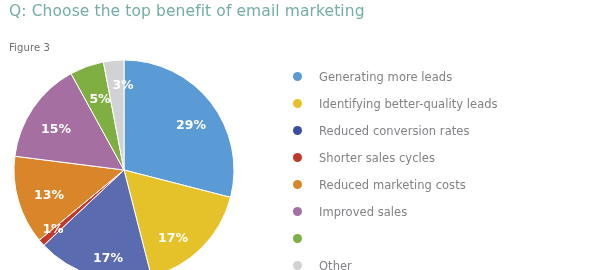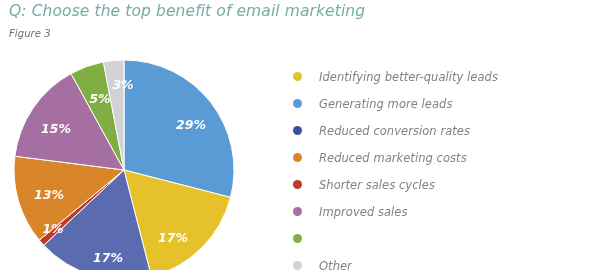--- a/index.html
+++ b/index.html
@@ -12,42 +12,41 @@
     background: #ffffff;
     font-family: "DejaVu Sans", sans-serif;
     overflow: hidden;
     position: relative;
   }
   #figure-root {
     position: absolute;
     inset: 0;
     width: 604px;
     height: 270px;
-    font-style: italic;
   }
   
   #title-block {
     position: absolute;
     left: 9px;
     top: 2px;
     width: 420px;
   }
   #chart-title {
     font-size: 15.5px;
     line-height: 19px;
     color: #74ada6;
     font-weight: 400;
     letter-spacing: 0.1px;
     white-space: nowrap;
   }
   #chart-subtitle {
     font-size: 10px;
     line-height: 13px;
     color: #6d6e71;
-    margin-top: 6px;
+    margin-top: 20px;
     letter-spacing: 0.1px;
   }
   
   #pie-wrap {
     position: absolute;
     left: 0px;
     top: 44px;
     width: 270px;
     height: 226px;
     overflow: hidden;
@@ -124,38 +123,38 @@
           <text x="49" y="151" class="slice-label" fill="#ffffff">13%</text>
           <text x="56" y="85" class="slice-label" fill="#ffffff">15%</text>
           <text x="100" y="55" class="slice-label" fill="#ffffff">5%</text>
           <text x="123" y="41" class="slice-label" fill="#ffffff">3%</text>
         </g>
     </svg>
   </div>
 
   <div id="legend">
       <div class="legend-row">
+        <span class="legend-swatch" style="background: rgb(91, 155, 213);"></span>
+        <span class="legend-label">Generating more leads</span>
+      </div>
+      <div class="legend-row">
         <span class="legend-swatch" style="background: rgb(229, 194, 41);"></span>
         <span class="legend-label">Identifying better-quality leads</span>
-      </div>
-      <div class="legend-row">
-        <span class="legend-swatch" style="background: rgb(91, 155, 213);"></span>
-        <span class="legend-label">Generating more leads</span>
       </div>
       <div class="legend-row">
         <span class="legend-swatch" style="background: rgb(59, 79, 158);"></span>
         <span class="legend-label">Reduced conversion rates</span>
       </div>
       <div class="legend-row">
+        <span class="legend-swatch" style="background: rgb(192, 57, 43);"></span>
+        <span class="legend-label">Shorter sales cycles</span>
+      </div>
+      <div class="legend-row">
         <span class="legend-swatch" style="background: rgb(217, 134, 43);"></span>
         <span class="legend-label">Reduced marketing costs</span>
-      </div>
-      <div class="legend-row">
-        <span class="legend-swatch" style="background: rgb(192, 57, 43);"></span>
-        <span class="legend-label">Shorter sales cycles</span>
       </div>
       <div class="legend-row">
         <span class="legend-swatch" style="background: rgb(165, 111, 161);"></span>
         <span class="legend-label">Improved sales</span>
       </div>
       <div class="legend-row">
         <span class="legend-swatch" style="background: rgb(127, 174, 66);"></span>
       </div>
       <div class="legend-row">
         <span class="legend-swatch" style="background: rgb(208, 210, 211);"></span>

